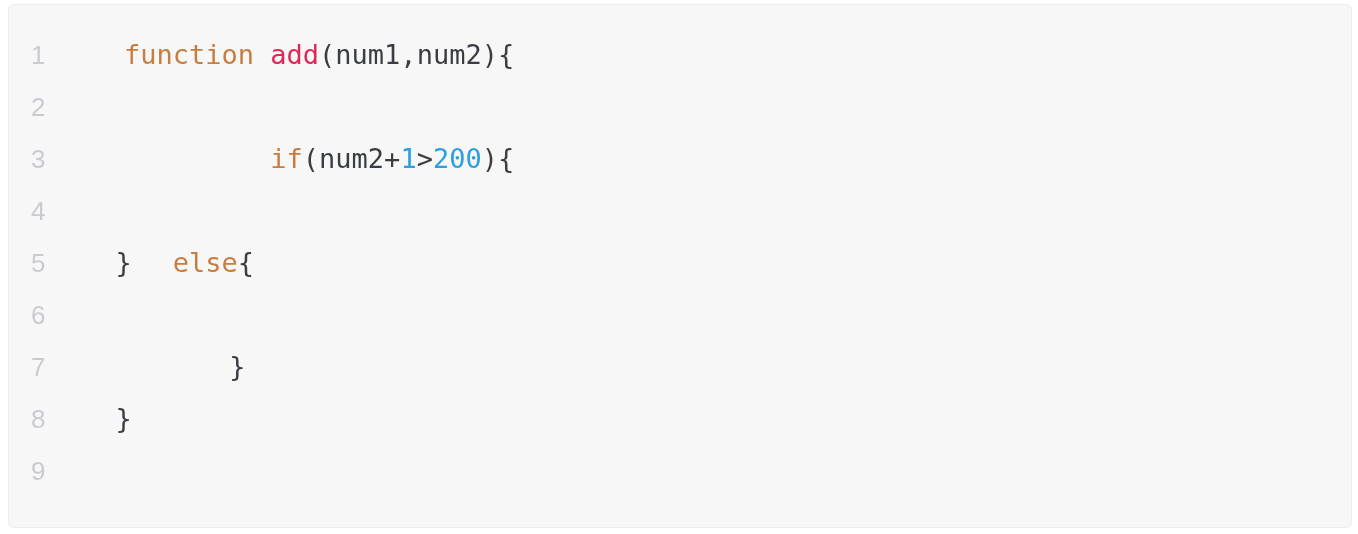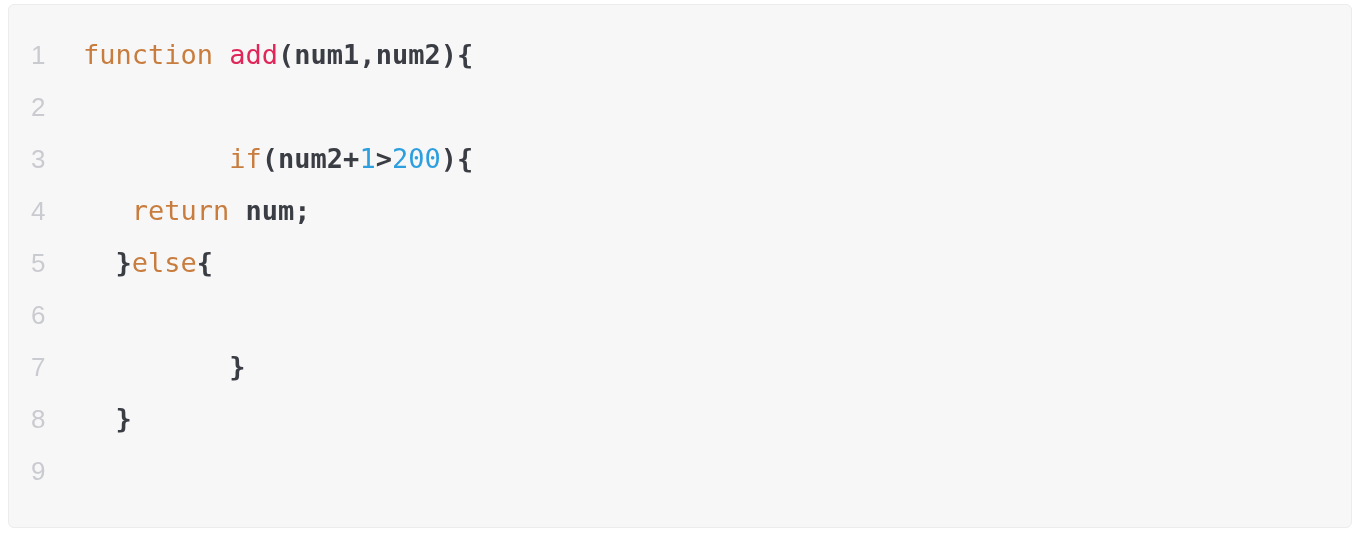--- a/index.html
+++ b/index.html
@@ -37,33 +37,33 @@
     padding-left: 22px;
     font-family: "Liberation Sans", sans-serif;
     font-size: 26px;
     color: var(--ln-color, #c9cbd0);
     user-select: none;
   }
   .code {
     white-space: pre;
     color: var(--text-color, #3a3d43);
   }
-  .tok-keyword  { color: var(--kw-color, #c87d3e); }
+  .tok-keyword  { color: var(--kw-color, #c87d3e); margin-left: 41px; }
   .tok-function { color: var(--fn-color, #e02659); }
   .tok-number   { color: var(--num-color, #2d9fdf); }
-  .tok-plain    { color: var(--text-color, #3a3d43); font-weight: bold; }
+  .tok-plain    { color: var(--text-color, #3a3d43); }
 </style>
 </head>
 <body style="background: rgb(255, 255, 255);">
 
 <div class="code-card">
   <div>
       <div class="code-line"><span class="ln">1</span><span class="code"><span class="tok-keyword">function</span><span class="tok-plain"> </span><span class="tok-function">add</span><span class="tok-plain">(num1,num2){</span></span></div>
       <div class="code-line"><span class="ln">2</span></div>
       <div class="code-line"><span class="ln">3</span><span class="code">         <span class="tok-keyword">if</span><span class="tok-plain">(num2+</span><span class="tok-number">1</span><span class="tok-plain">&gt;</span><span class="tok-number">200</span><span class="tok-plain">){</span></span></div>
-      <div class="code-line"><span class="ln">4</span><span class="code">   <span class="tok-keyword">return</span><span class="tok-plain"> num;</span></span></div>
+      <div class="code-line"><span class="ln">4</span></div>
       <div class="code-line"><span class="ln">5</span><span class="code">  <span class="tok-plain">}</span><span class="tok-keyword">else</span><span class="tok-plain">{</span></span></div>
       <div class="code-line"><span class="ln">6</span></div>
       <div class="code-line"><span class="ln">7</span><span class="code">         <span class="tok-plain">}</span></span></div>
       <div class="code-line"><span class="ln">8</span><span class="code">  <span class="tok-plain">}</span></span></div>
       <div class="code-line"><span class="ln">9</span></div>
     </div>
 </div>
 
 </body></html>

